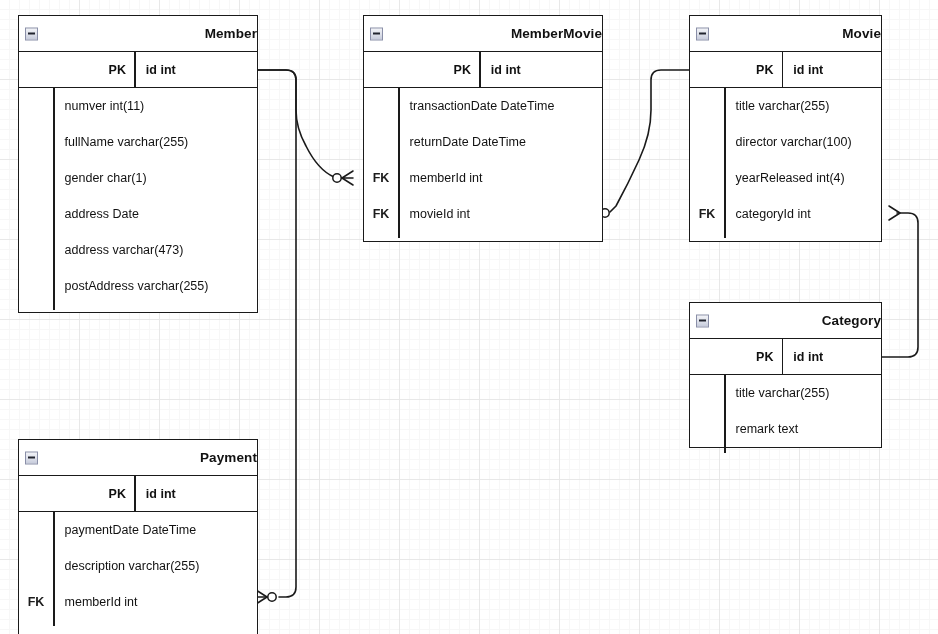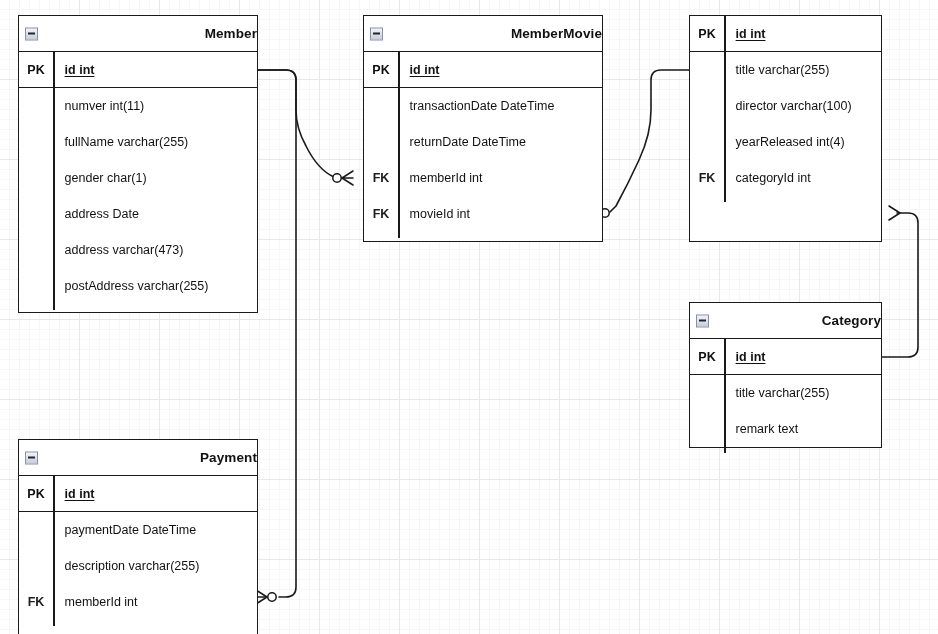--- a/index.html
+++ b/index.html
@@ -81,20 +81,21 @@
   }
   .row {
     position: relative;
     display: flex;
     align-items: center;
     height: 36px;
     box-sizing: border-box;
   }
   .row.pk-row {
     border-bottom: 1.6px solid #1a1a1a;
+    justify-content: center;
   }
   .key-cell {
     width: 34px;
     min-width: 34px;
     text-align: center;
     font-size: 12.5px;
     color: #111111;
     box-sizing: border-box;
   }
   .key-cell.pk {
@@ -114,21 +115,20 @@
     background: #1a1a1a;
   }
   .field-cell {
     padding-left: 10px;
     font-size: 12.5px;
     color: #121212;
     white-space: nowrap;
   }
   .field-cell.pk-field {
     font-weight: bold;
-    text-decoration: underline;
     text-underline-offset: 2px;
   }
   .ent-pad {
     height: 18px;
   }
   .ent-pad .divider-tail {
     position: absolute;
     width: 1.6px;
     background: #1a1a1a;
   }
@@ -251,20 +251,26 @@
           <span class="key-cell fk">FK</span>
           <span class="divider"></span>
           <span class="field-cell">movieId int</span>
         </div>
         <div class="ent-pad" style="position: relative;">
           <span class="divider-tail" style="left: 34px; top: 0px; height: 6px;"></span>
         </div>
       </div>
     </div>
     <div class="entity" style="left: 689px; top: 15px; width: 193px; height: 227px;">
+      <div class="ent-header">
+        <span class="collapse-icon">
+          <i></i>
+        </span>
+        <span class="ent-title">Movie</span>
+      </div>
       <div class="ent-rows">
         <div class="row pk-row">
           <span class="key-cell pk">PK</span>
           <span class="divider"></span>
           <span class="field-cell pk-field">id int</span>
         </div>
         <div class="row">
           <span class="key-cell"></span>
           <span class="divider"></span>
           <span class="field-cell">title varchar(255)</span>

